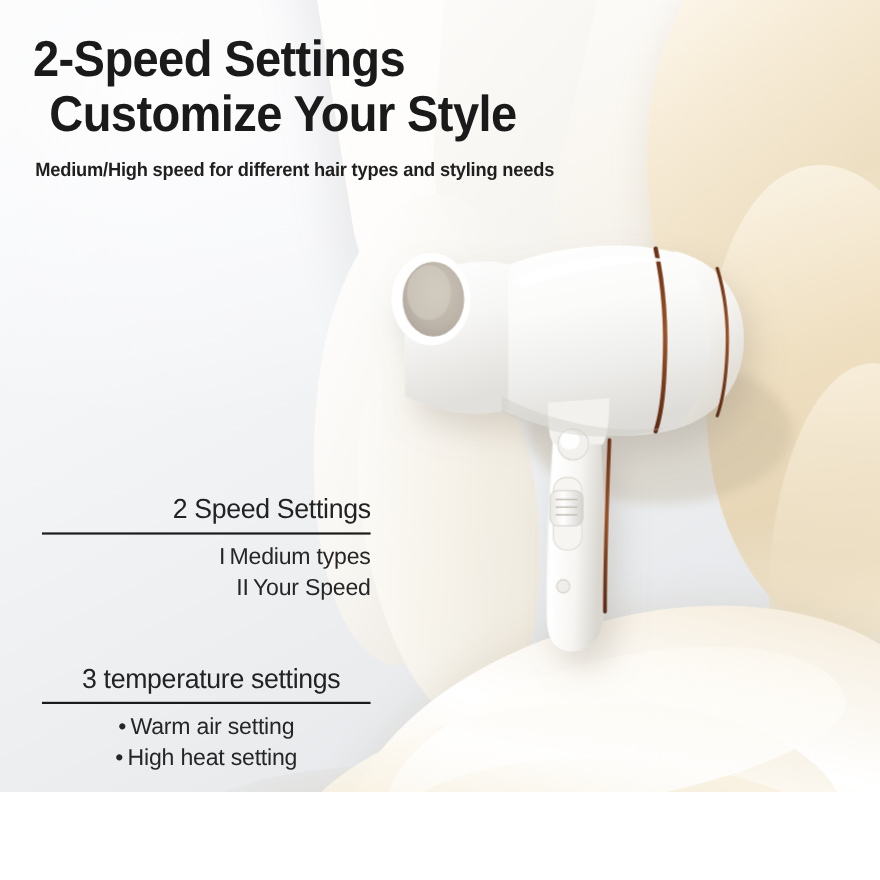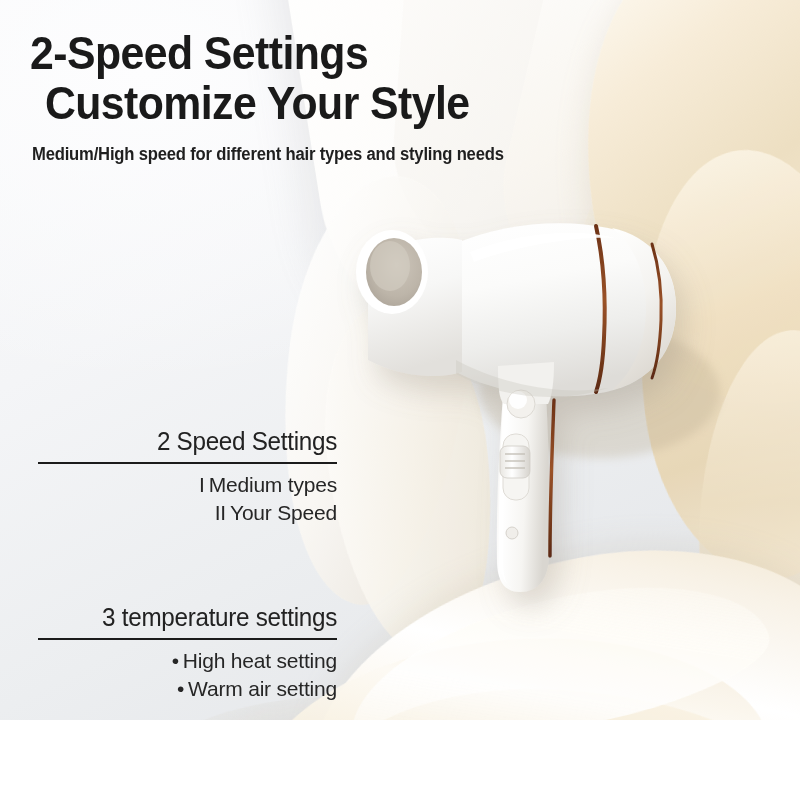--- a/index.html
+++ b/index.html
@@ -186,22 +186,22 @@
   .feature-items{ margin-top:7px; }
   .feature-item{
     font-size:21px;
     line-height:28px;
     letter-spacing:-0.2px;
     color:#262626;
     white-space:nowrap;
   }
   .feature-item .marker{ margin-right:4px; }
 
-  #block-speed{ top:426px; }
-  #block-temp{ top:602px; }
+  #block-speed{ top:448px; }
+  #block-temp{ top:602px;text-align:center; }
 </style>
 </head>
 <body>
 
 <div id="banner">
 
   <div class="silk-layer">
     <div class="silk fold-a"></div>
     <div class="silk fold-b"></div>
     <div class="silk fold-c"></div>
@@ -338,21 +338,21 @@
         <span class="marker">II</span><span>Your Speed</span>
       </div>
     </div>
   </div>
 
   <div class="feature" id="block-temp">
     <div class="feature-title">3 temperature settings</div>
     <div class="rule"></div>
     <div class="feature-items">
       <div class="feature-item">
-        <span class="marker">•</span><span>High heat setting</span>
+        <span class="marker">•</span><span>Warm air setting</span>
       </div>
       <div class="feature-item">
-        <span class="marker">•</span><span>Warm air setting</span>
+        <span class="marker">•</span><span>High heat setting</span>
       </div>
     </div>
   </div>
 
 </div>
 
 </body></html>

